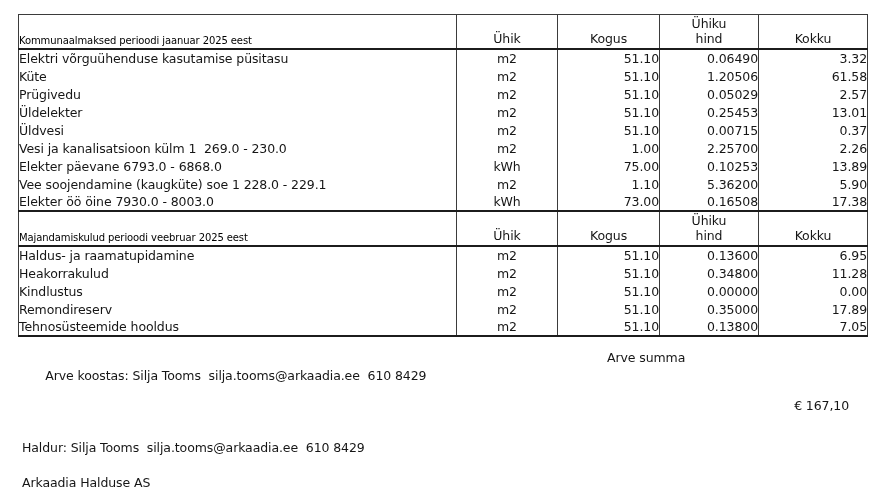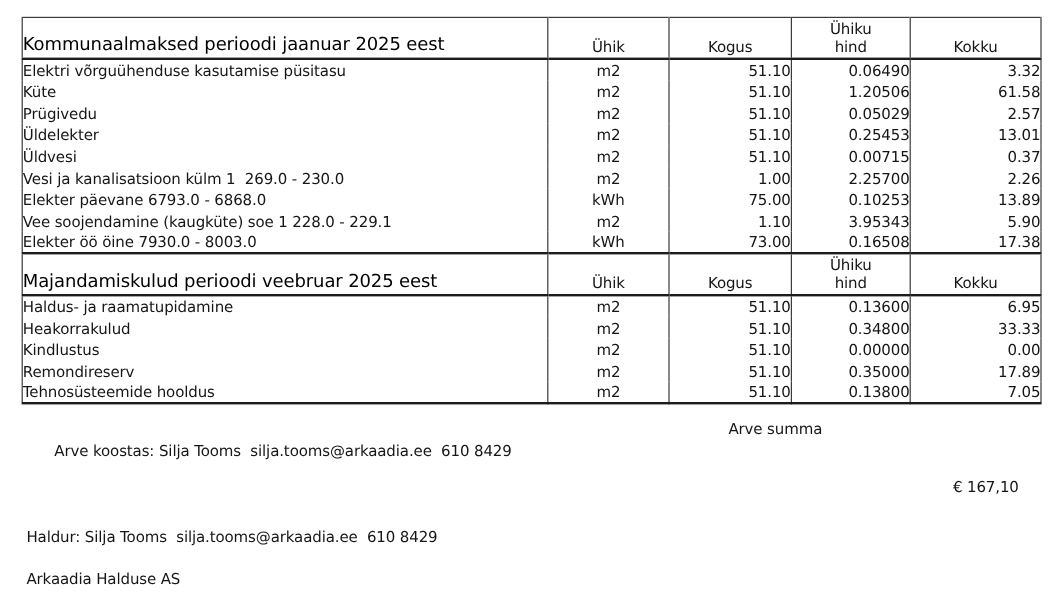--- a/index.html
+++ b/index.html
@@ -19,21 +19,21 @@
     border-left:1px solid #3b3b3b;border-right:1px solid #3b3b3b;
     padding:0;font-weight:normal;overflow:hidden;
   }
   tr.sec th{
     height:31px;vertical-align:bottom;
     border-bottom:2px solid #1c1c1c;padding-bottom:2px;
   }
   tr.sec-next th{border-top:2px solid #1c1c1c;}
   th.desc{
     text-align:left;padding-left:4px;font-weight:bold;
-    font-size:15px;color:#000;white-space:pre;
+    font-size:10px;color:#000;white-space:pre;
   }
   th.c{text-align:center;margin-top:20px;}
   .hdr-wrap{display:inline-block;width:46px;text-align:center;line-height:15px;}
   tr.row{height:18px;}
   tr.row td{vertical-align:middle;}
   td.desc{text-align:left;padding-left:4px;white-space:pre;}
   td.unit{text-align:center;margin-left:31px;}
   td.num{text-align:right;padding-right:3px;}
 
   .footer{margin-top:12px;width:849px;font-size:12.5px;letter-spacing:-0.1px;}
@@ -110,21 +110,21 @@
       <td class="desc">Elekter päevane 6793.0 - 6868.0</td>
       <td class="unit">kWh</td>
       <td class="num qty">75.00</td>
       <td class="num price">0.10253</td>
       <td class="num total">13.89</td>
     </tr>
         <tr class="row">
       <td class="desc">Vee soojendamine (kaugküte) soe 1 228.0 - 229.1</td>
       <td class="unit">m2</td>
       <td class="num qty">1.10</td>
-      <td class="num price">3.95343</td>
+      <td class="num price">5.36200</td>
       <td class="num total">5.90</td>
     </tr>
         <tr class="row">
       <td class="desc">Elekter öö öine 7930.0 - 8003.0</td>
       <td class="unit">kWh</td>
       <td class="num qty">73.00</td>
       <td class="num price">0.16508</td>
       <td class="num total">17.38</td>
     </tr>
         <tr class="sec sec-next">
@@ -139,21 +139,21 @@
       <td class="unit">m2</td>
       <td class="num qty">51.10</td>
       <td class="num price">0.13600</td>
       <td class="num total">6.95</td>
     </tr>
         <tr class="row">
       <td class="desc">Heakorrakulud</td>
       <td class="unit">m2</td>
       <td class="num qty">51.10</td>
       <td class="num price">0.34800</td>
-      <td class="num total">33.33</td>
+      <td class="num total">11.28</td>
     </tr>
         <tr class="row">
       <td class="desc">Kindlustus</td>
       <td class="unit">m2</td>
       <td class="num qty">51.10</td>
       <td class="num price">0.00000</td>
       <td class="num total">0.00</td>
     </tr>
         <tr class="row">
       <td class="desc">Remondireserv</td>

